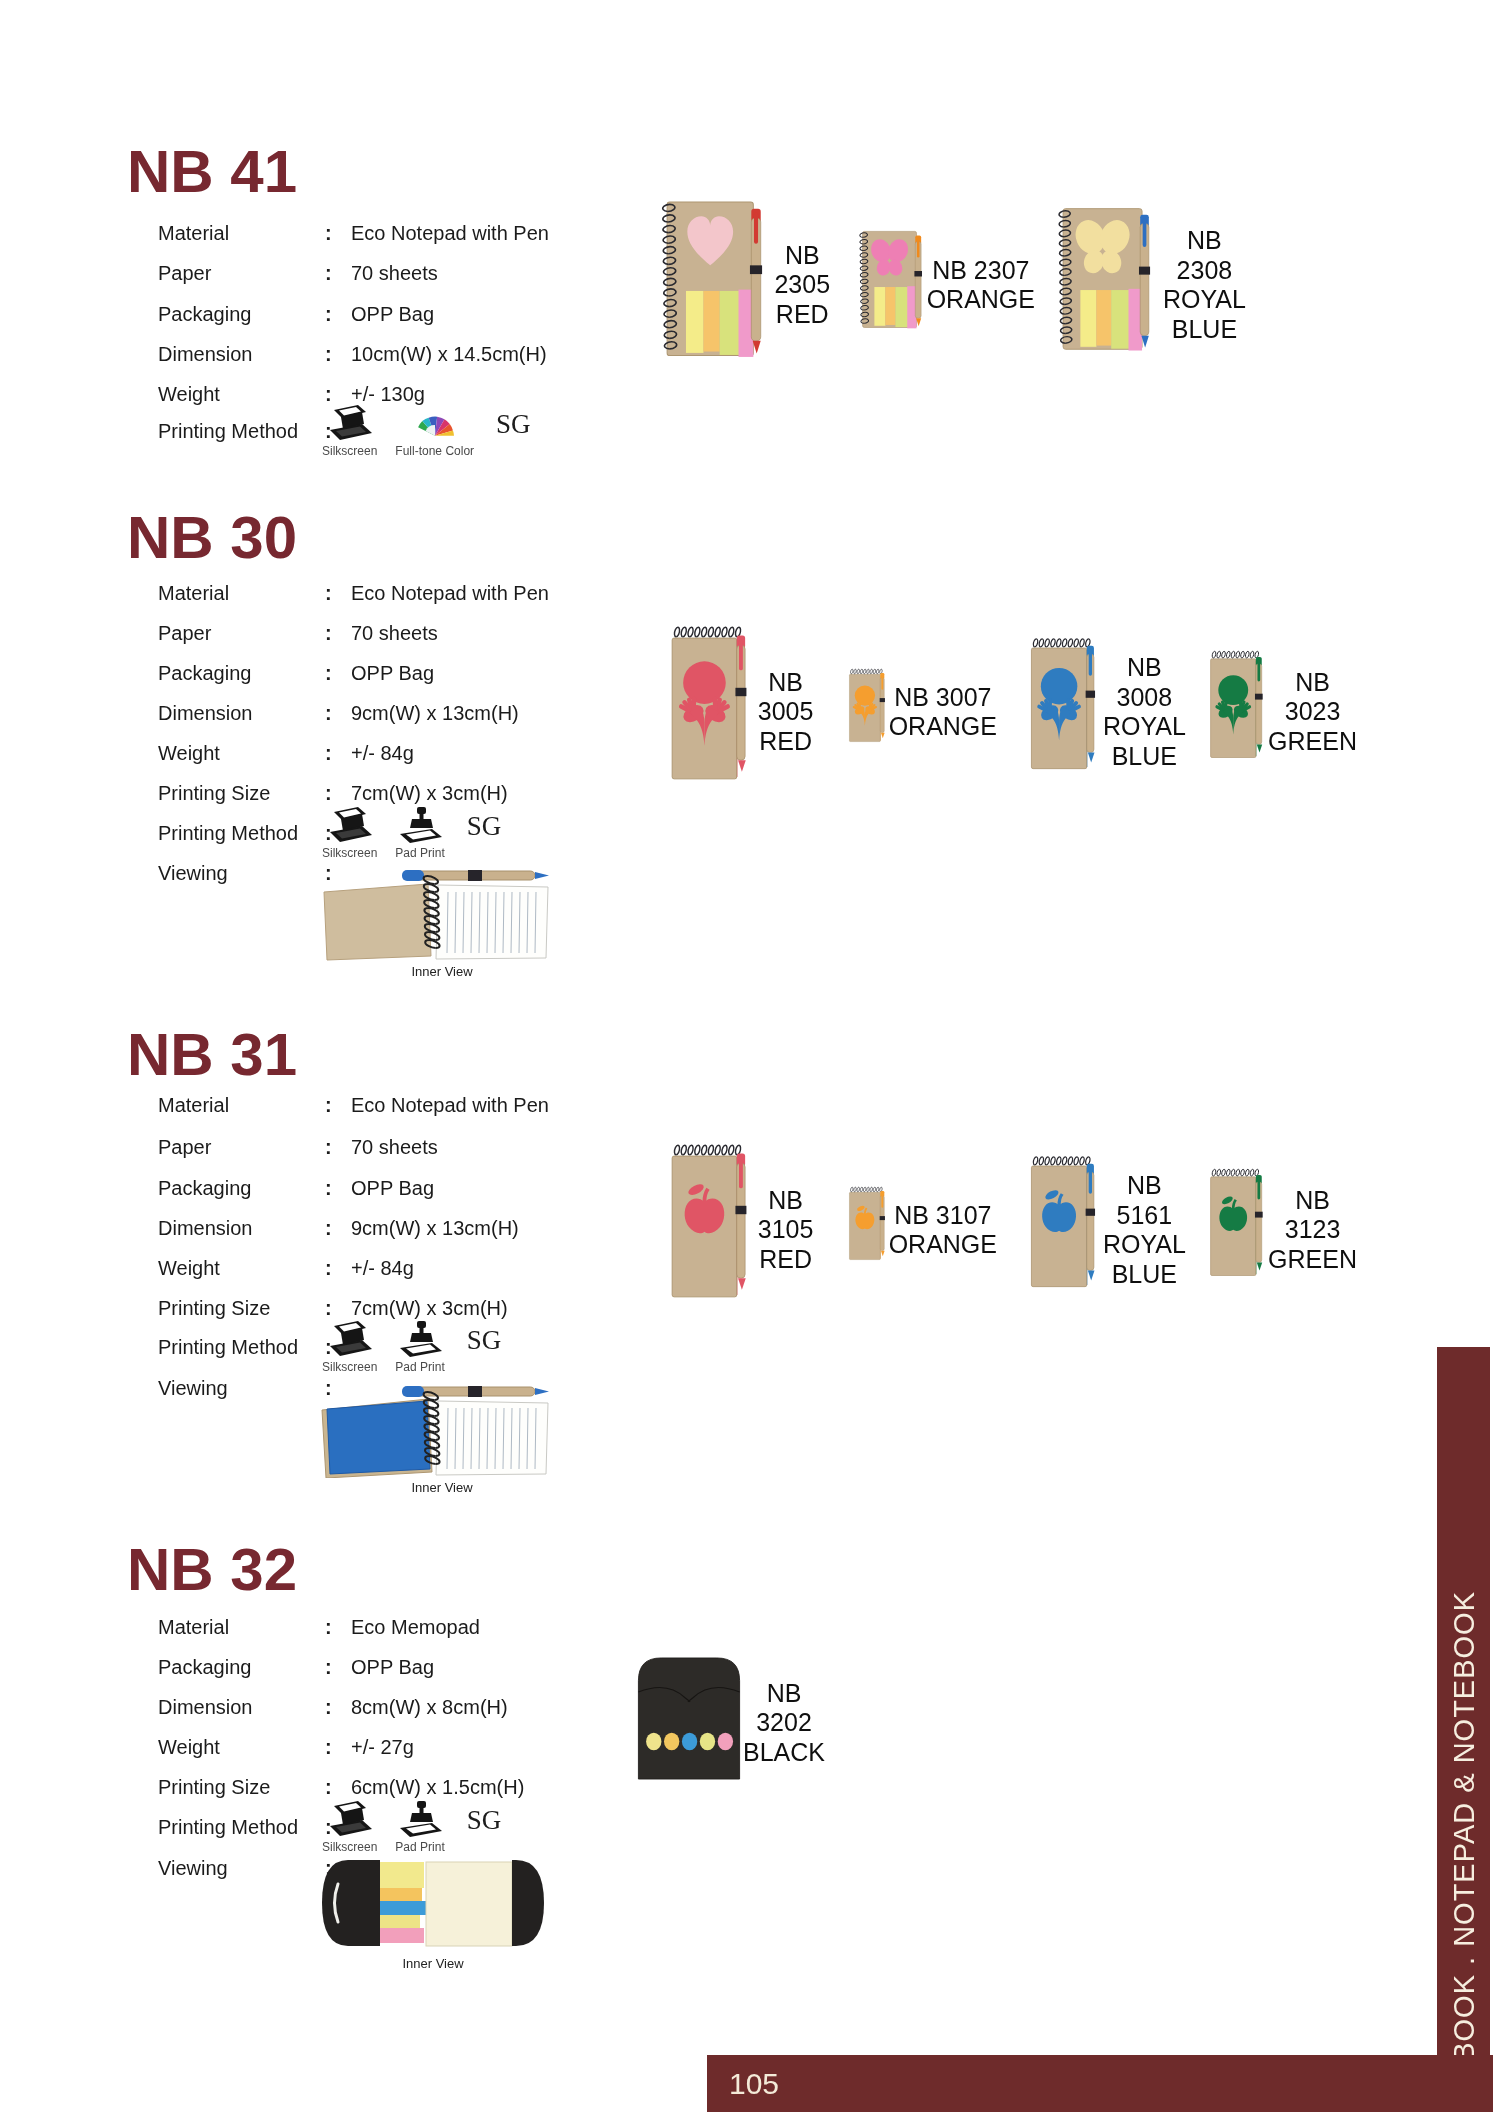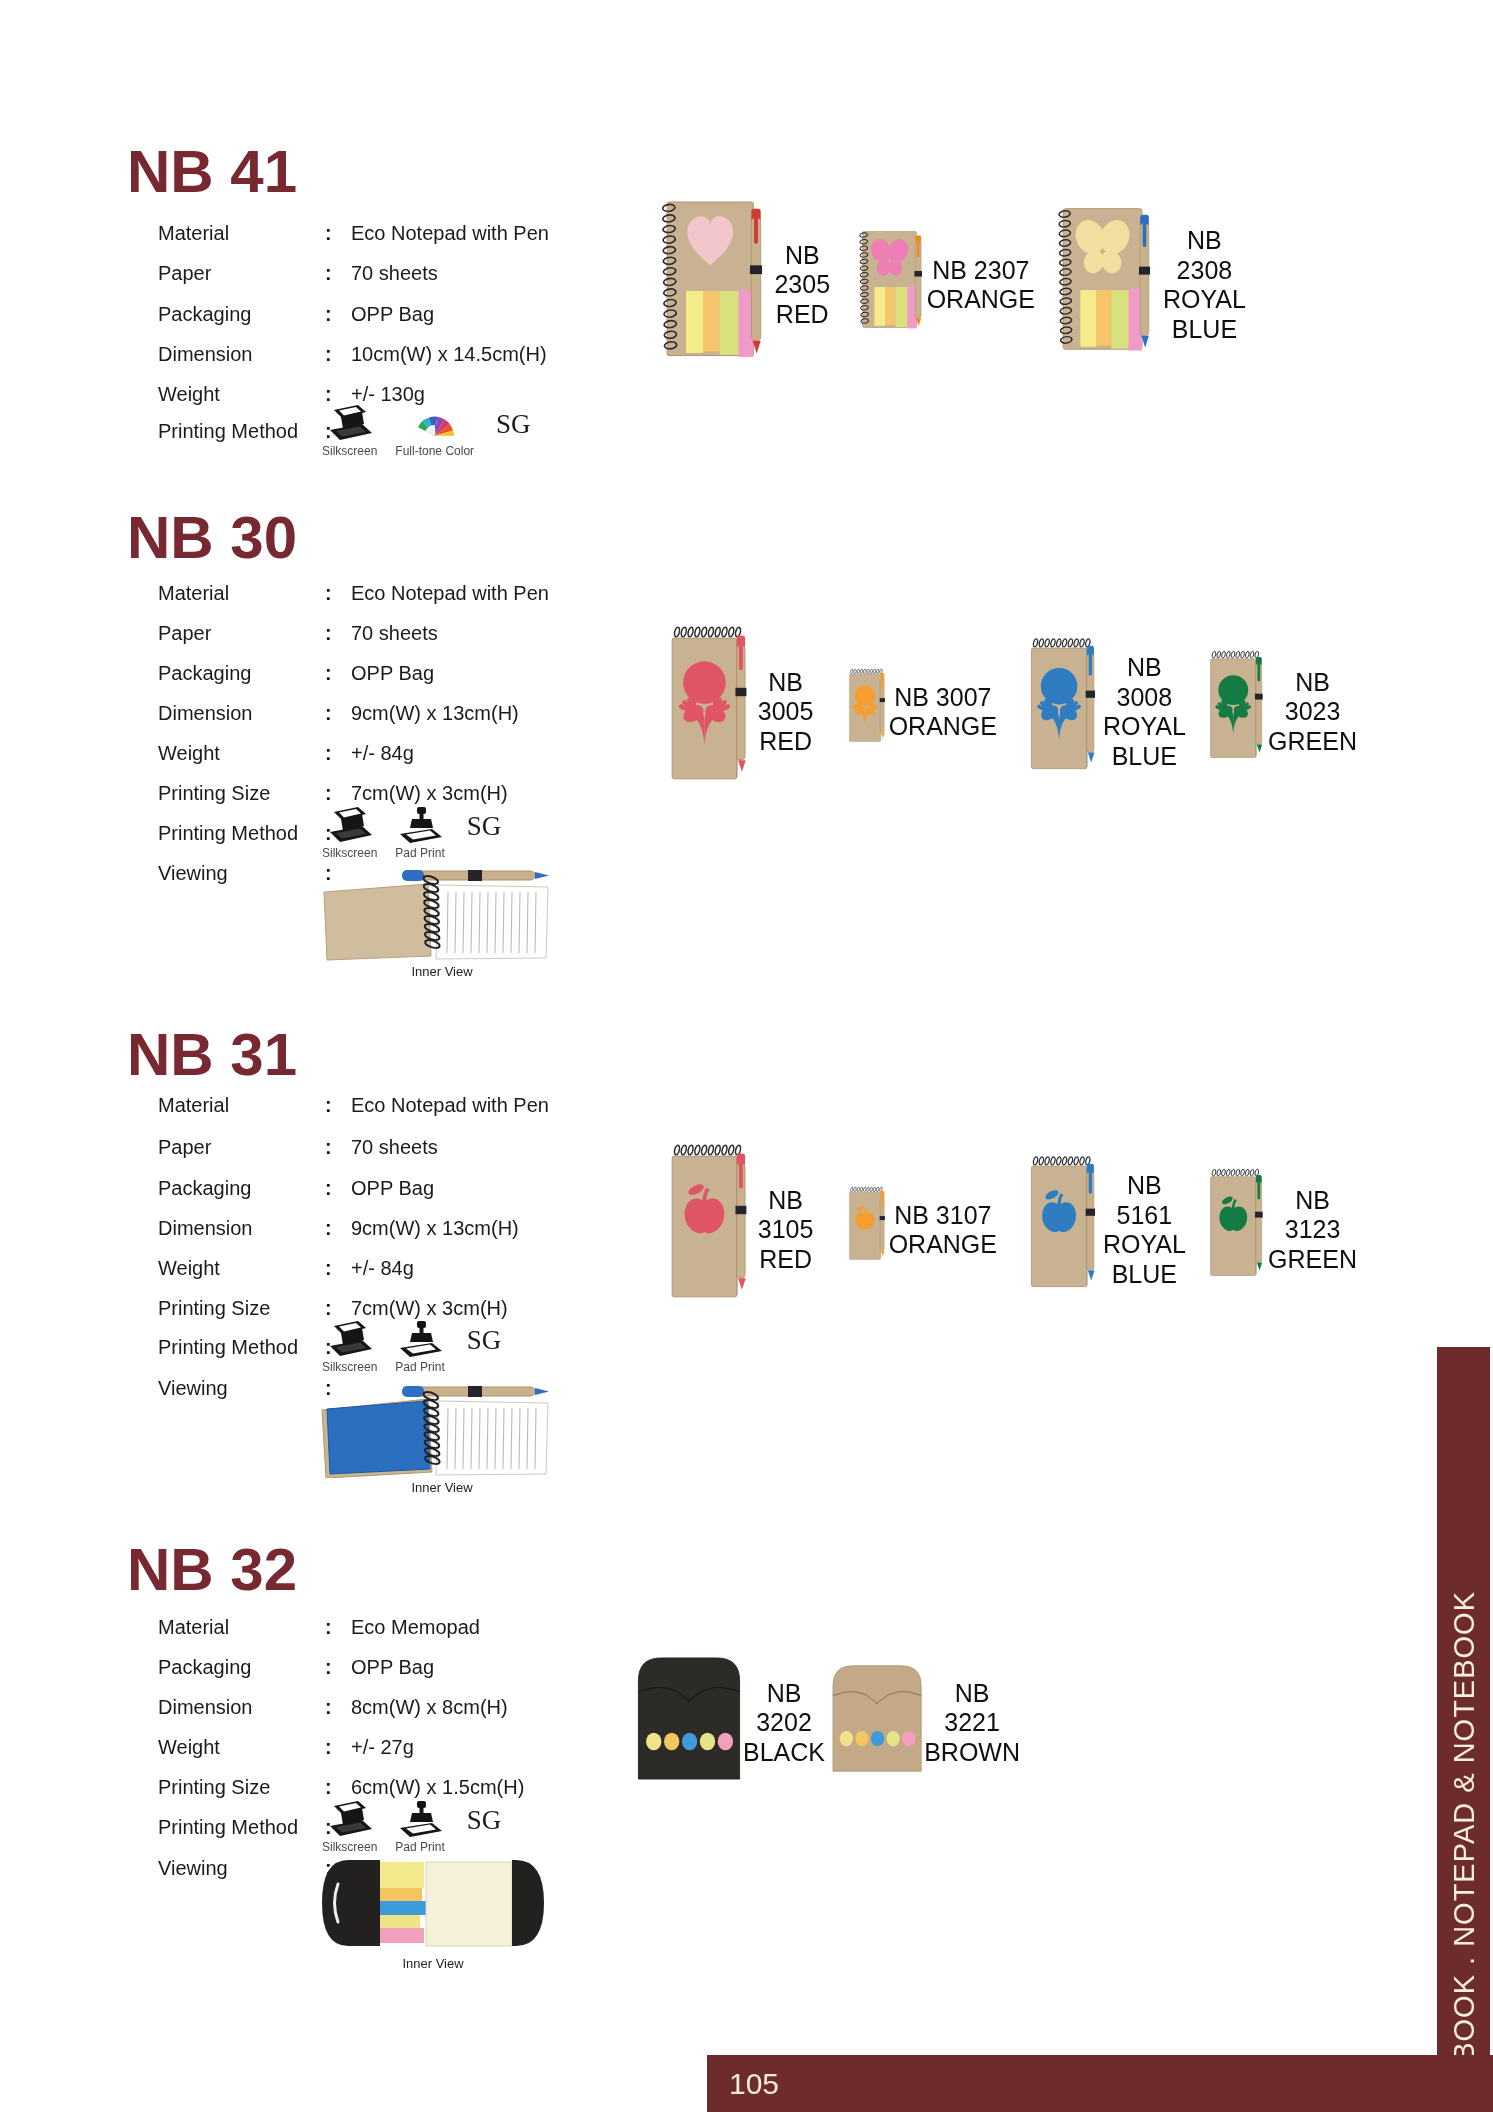--- a/index.html
+++ b/index.html
@@ -500,29 +500,20 @@
 
   <div class="product" style="left:635px;top:1606px;width:190px">
     <svg width="190" height="225" style="--cover:#2D2B28;--line:#171513;--edge:#1E1C1A">
         <use href="#bk-memo"></use>
       </svg>
     <div class="product-label">
       <div>NB 3202</div>
       <div>BLACK</div>
     </div>
   </div>
-  <div class="product" style="left:830px;top:1606px;width:190px">
-    <svg width="190" height="225" style="--cover:#C3A988;--line:#8A7050;--edge:#A98F6E">
-        <use href="#bk-memo"></use>
-      </svg>
-    <div class="product-label">
-      <div>NB 3221</div>
-      <div>BROWN</div>
-    </div>
-  </div>
 
   <div class="sidebar">
     <span class="sidebar-text">BOOK . NOTEPAD &amp; NOTEBOOK</span>
   </div>
   <div class="bottombar">
     <span class="pagenum">105</span>
   </div>
 
 </div>
 

